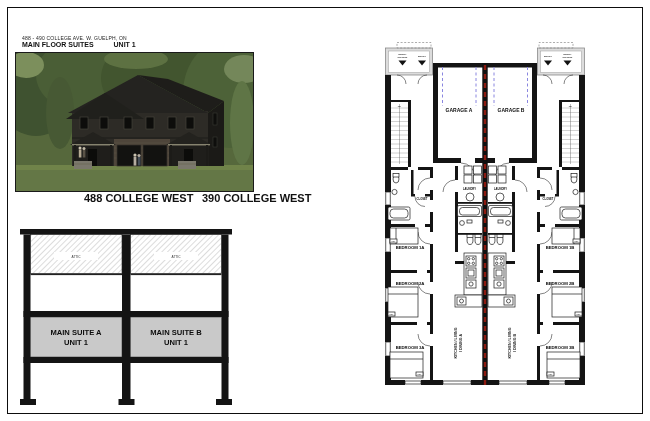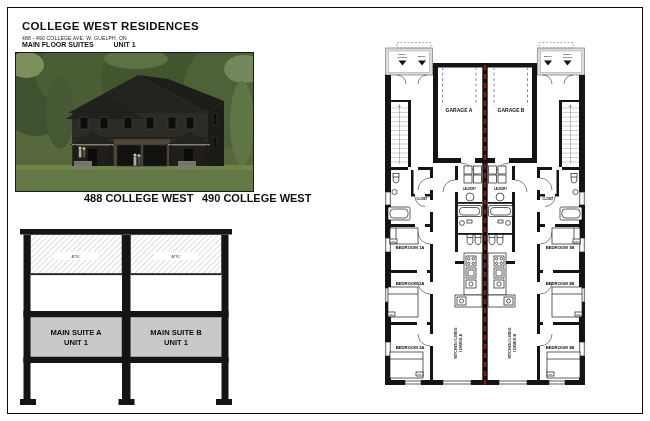--- a/index.html
+++ b/index.html
@@ -34,21 +34,20 @@
   .wall{fill:#141414;}
   .fix{fill:#fff;stroke:#1a1a1a;stroke-width:.7;}
   .arc{fill:none;stroke:#333;stroke-width:.6;}
 </style>
 </head>
 <body>
 
 <div class="page">
   <div class="sheet-frame"></div>
 
-  <div class="title">COLLEGE WEST RESIDENCES</div>
   <div class="address">488 - 490 COLLEGE AVE. W. GUELPH, ON</div>
   <div class="subtitle">
     <span>MAIN FLOOR SUITES</span>
     <span>UNIT 1</span>
   </div>
 
   <div class="photo">
     <svg width="237" height="138" viewBox="0 0 237 138">
       <rect x="0" y="0" width="237" height="138" fill="#56683c"></rect>
       <g>
@@ -117,21 +116,21 @@
             <rect x="66.8" y="97" width="2.6" height="7.5" fill="#5a5347"></rect>
           <circle cx="119" cy="102" r="1.6" fill="#c9c2b0"></circle>
             <rect x="117.6" y="103.6" width="2.8" height="9" fill="#b5ada0"></rect>
           <circle cx="123" cy="102.5" r="1.6" fill="#b5ada0"></circle>
             <rect x="121.7" y="104" width="2.8" height="8.5" fill="#46505a"></rect>
         </g>
       </g>
     </svg>
   </div>
   <div class="photo-label l">488 COLLEGE WEST</div>
-  <div class="photo-label r">490 COLLEGE WEST</div>
+  <div class="photo-label r">390 COLLEGE WEST</div>
 
   <div class="xsection">
     <svg width="212" height="177" viewBox="0 0 212 177">
       <defs>
         <pattern id="hatch" width="4" height="4" patternTransform="rotate(45)" patternUnits="userSpaceOnUse">
           <line x1="0" y1="0" x2="0" y2="4" stroke="#9a9a9a" stroke-width="0.7"></line>
         </pattern>
       </defs>
       <rect x="0" y="0" width="212" height="5.5" class="wall"></rect>
       <rect x="3.5" y="5.5" width="7" height="164.5" class="wall"></rect>

